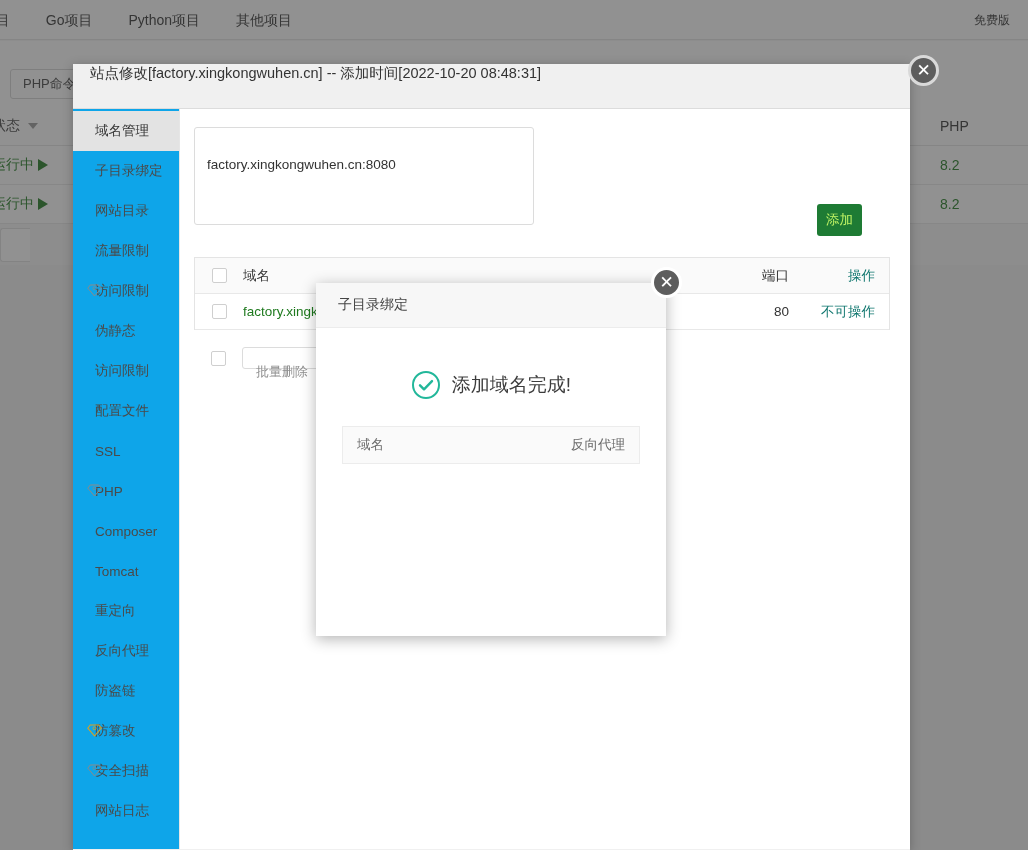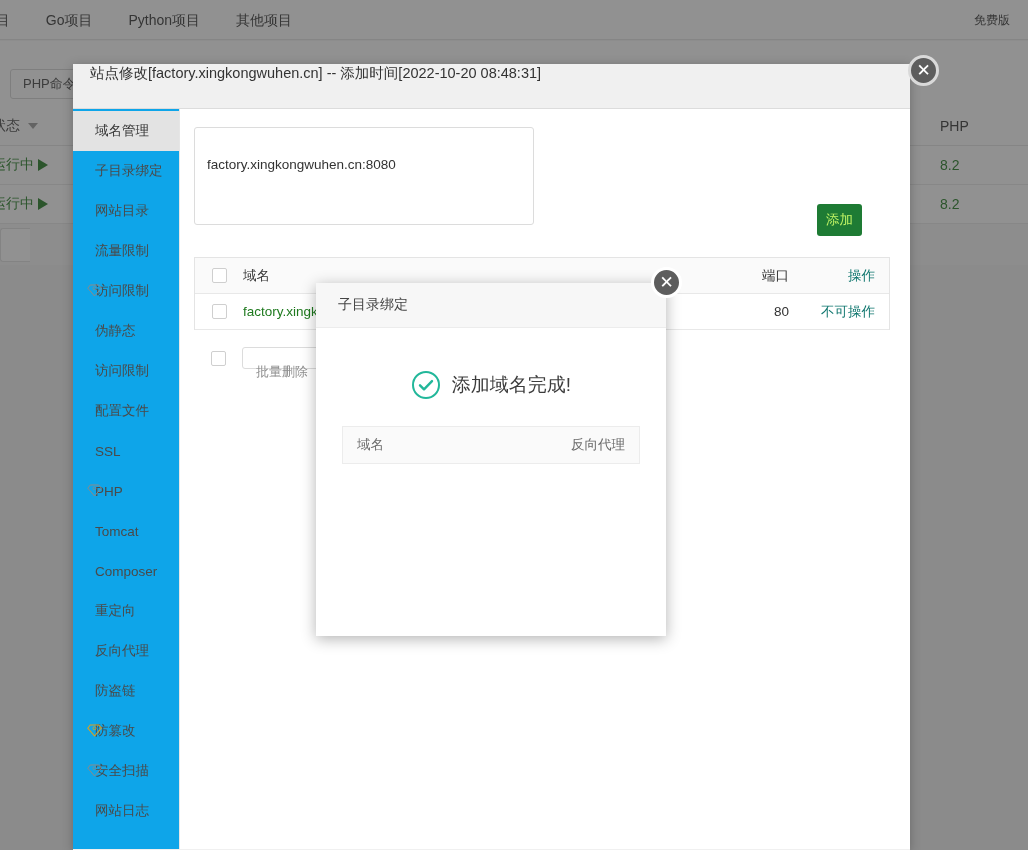--- a/index.html
+++ b/index.html
@@ -333,24 +333,24 @@
         <span class="gem">
           <svg width="15" height="13" viewBox="0 0 15 13">
               <path d="M3.2 1h8.6l2.6 3.2L7.5 12 .8 4.2z" fill="none" stroke="#8a8a8a" stroke-width="1"></path>
               <circle cx="7.5" cy="4.3" r="1.5" fill="none" stroke="#8a8a8a" stroke-width="0.8"></circle>
             </svg>
         </span>
         <span class="side-label">PHP</span>
       </div>
 
       <div class="side-item">
+        <span class="side-label">Composer</span>
+      </div>
+      <div class="side-item">
         <span class="side-label">Tomcat</span>
-      </div>
-      <div class="side-item">
-        <span class="side-label">Composer</span>
       </div>
       <div class="side-item">
         <span class="side-label">重定向</span>
       </div>
       <div class="side-item">
         <span class="side-label">反向代理</span>
       </div>
       <div class="side-item">
         <span class="side-label">防盗链</span>
       </div>

